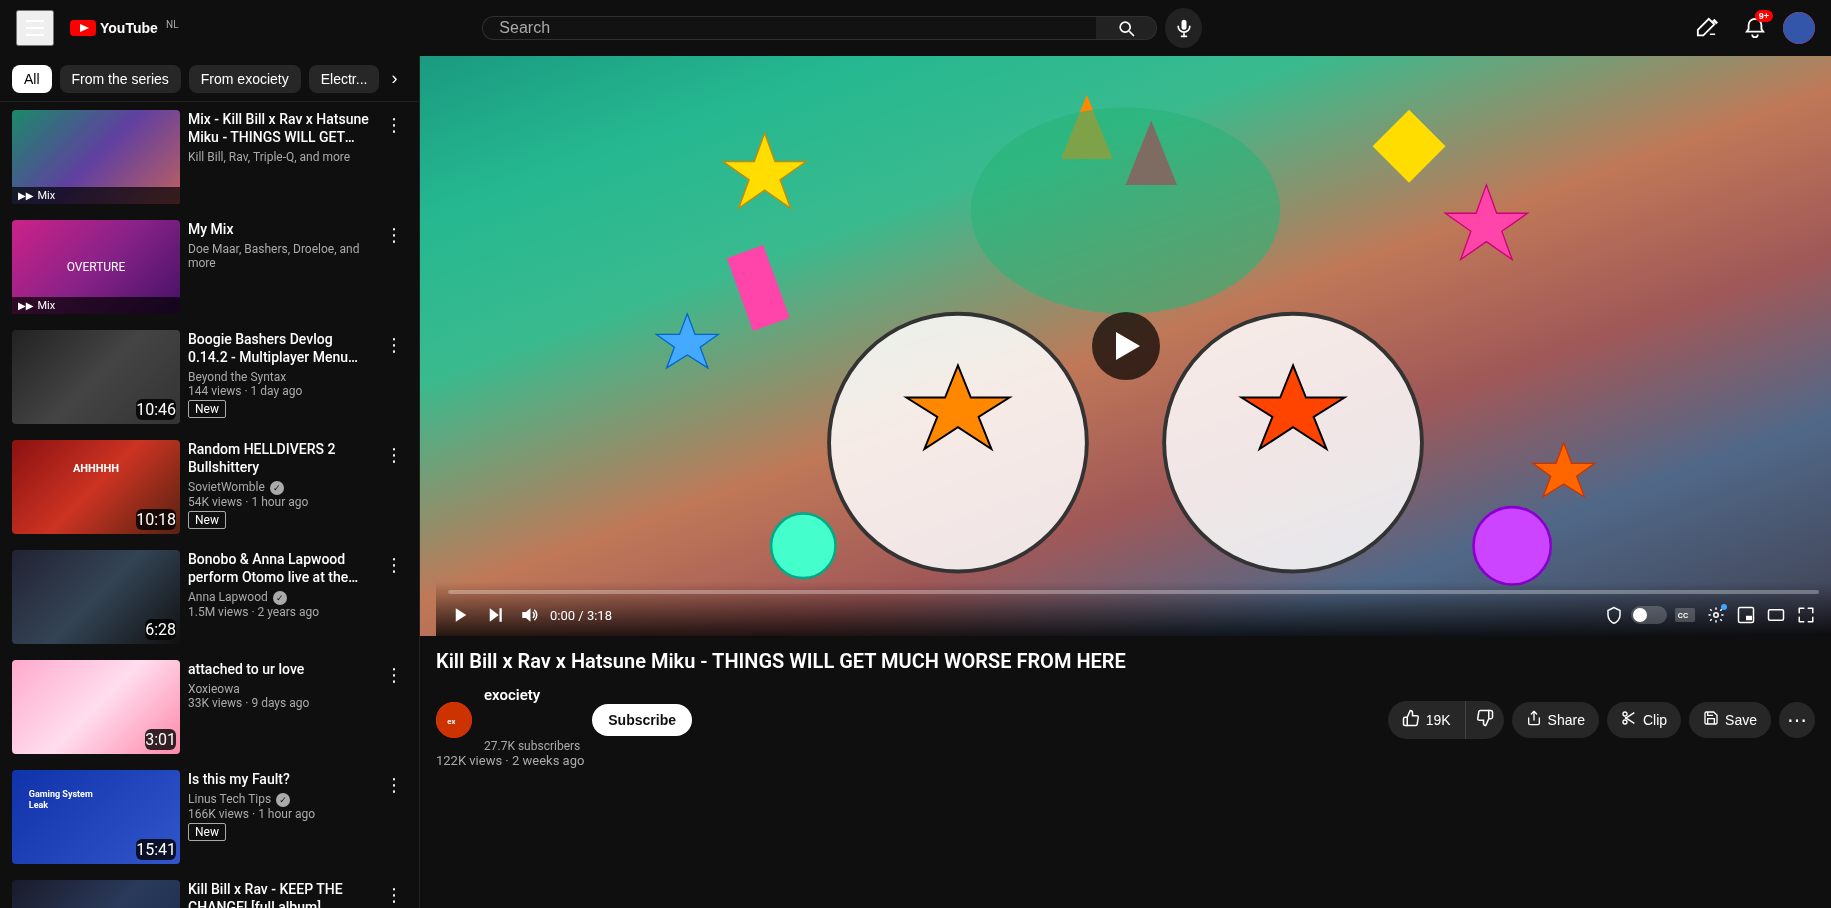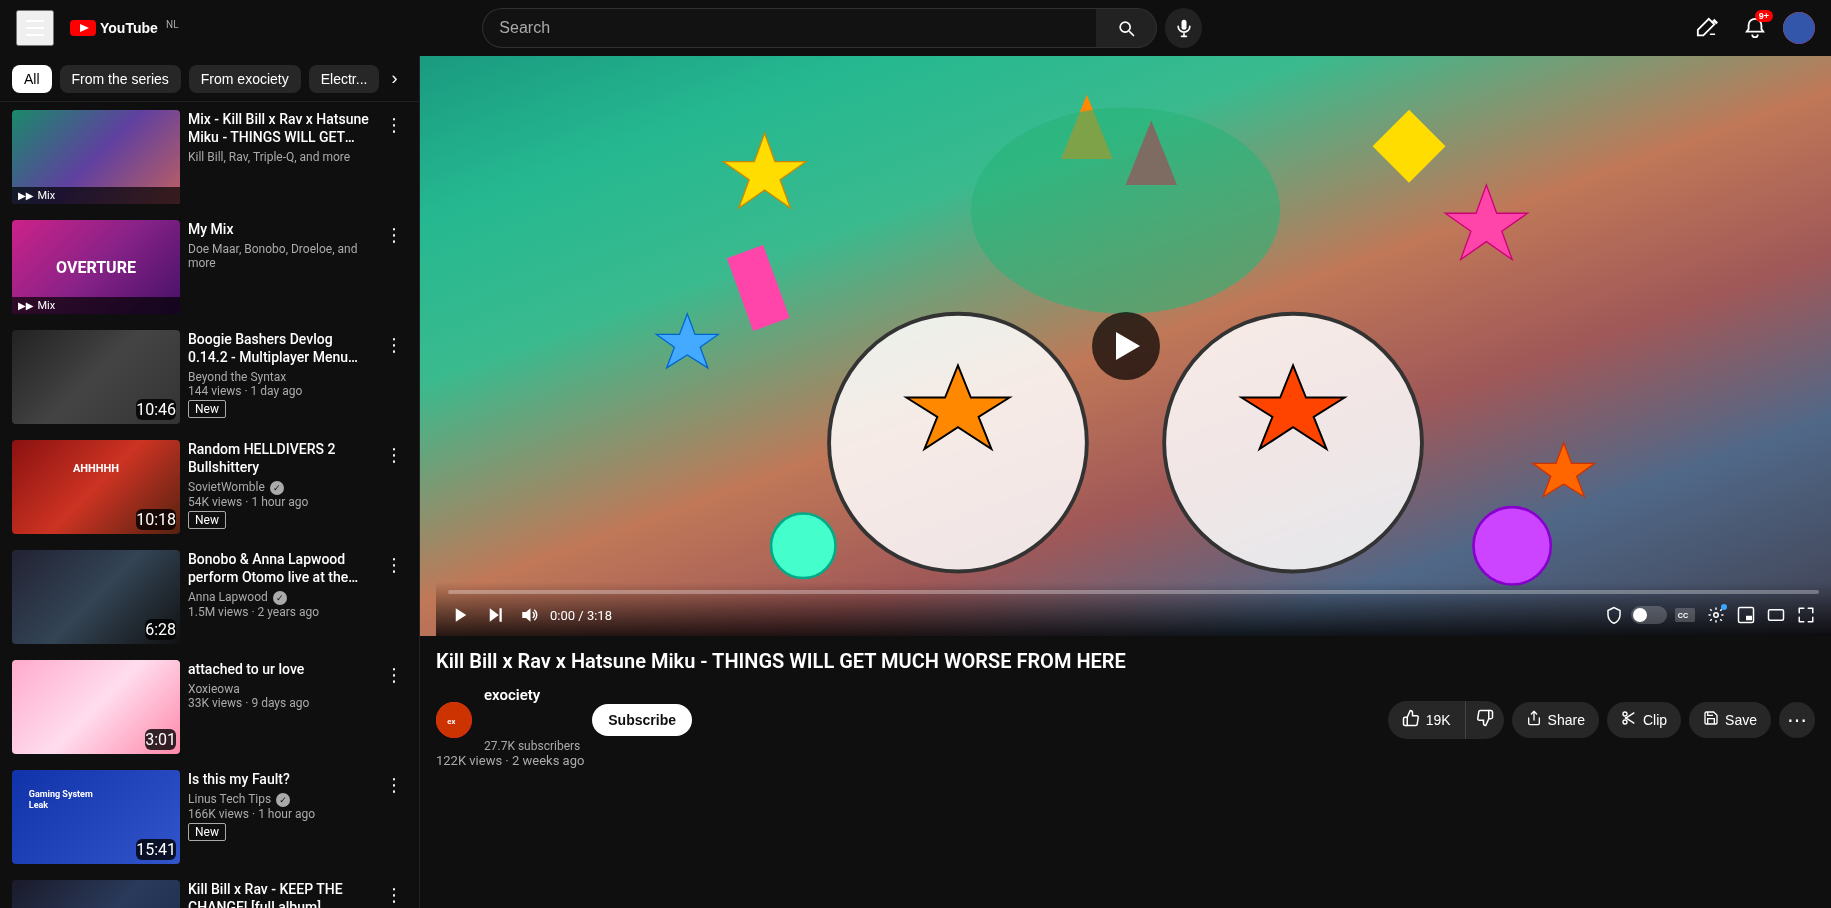--- a/index.html
+++ b/index.html
@@ -64,21 +64,21 @@
     .header-center {
       flex: 1;
       display: flex;
       align-items: center;
       max-width: 720px;
       margin: 0 auto;
     }
     .search-form {
       display: flex;
       width: 100%;
-      height: 40px;
+      height: 24px;
     }
     .search-input {
       flex: 1;
       background: #121212;
       border: 1px solid #303030;
       border-right: none;
       color: #fff;
       font-size: 16px;
       padding: 0 16px;
       border-radius: 20px 0 0 20px;
@@ -626,29 +626,29 @@
         </div>
         <div class="queue-info">
           <div class="queue-title">Mix - Kill Bill x Rav x Hatsune Miku - THINGS WILL GET MUC...</div>
           <div class="queue-channel">Kill Bill, Rav, Triple-Q, and more</div>
         </div>
         <button class="queue-more-btn">⋮</button>
       </div>
 
       <div class="queue-item">
         <div class="queue-thumb thumb-mix2">
-          <div style="position:absolute;top:50%;left:50%;transform:translate(-50%,-50%);color:#fff;font-size:16px;font-weight:bold;text-align:center;">OVERTURE</div>
+          <div style="position:absolute;top:50%;left:50%;transform:translate(-50%,-50%);color:#fff;font-size:12px;font-weight:normal;text-align:center;">OVERTURE</div>
           <div class="thumb-mix-badge">
             <span style="font-size:10px;">▶▶</span>
             <span>Mix</span>
           </div>
         </div>
         <div class="queue-info">
           <div class="queue-title">My Mix</div>
-          <div class="queue-channel">Doe Maar, Bonobo, Droeloe, and more</div>
+          <div class="queue-channel">Doe Maar, Bashers, Droeloe, and more</div>
         </div>
         <button class="queue-more-btn">⋮</button>
       </div>
 
       <div class="queue-item">
         <div class="queue-thumb thumb-vid3">
           <span class="thumb-duration">10:46</span>
         </div>
         <div class="queue-info">
           <div class="queue-title">Boogie Bashers Devlog 0.14.2 - Multiplayer Menu User...</div>

